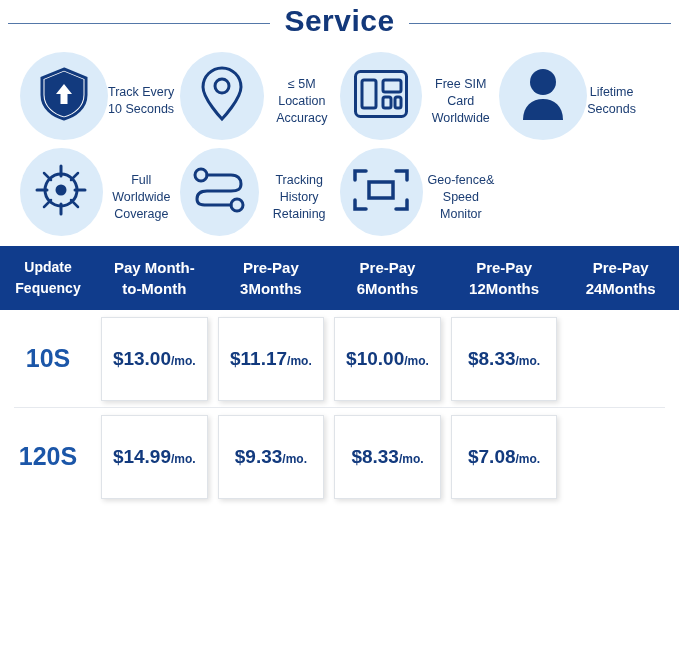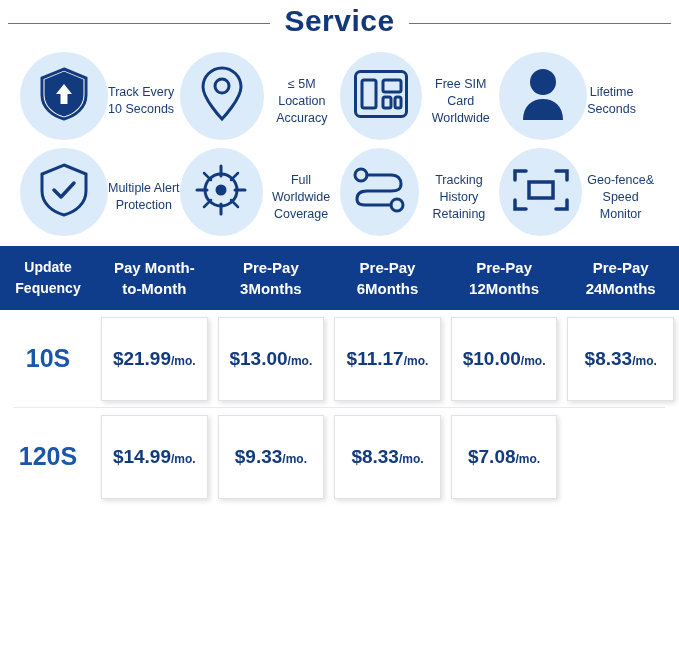--- a/index.html
+++ b/index.html
@@ -212,34 +212,20 @@
           <path d="M4 54 C4 40 13 33 24 33 C35 33 44 40 44 54 Z" fill="#123a7e"></path>
         </svg>
       </span>
     </div>
     <div class="label">
       <span>Lifetime</span><br>
       <span>Seconds</span>
     </div>
   </div>
 
-  <div class="feature">
-    <div class="circle">
-      <span>
-        <svg width="52" height="56" viewBox="0 0 52 56" fill="none">
-          <path d="M26 3 L48 12 V29 C48 42 37 50 26 53 C15 50 4 42 4 29 V12 Z" stroke="#123a7e" stroke-width="3" fill="none"></path>
-          <path d="M16 28 L23 35 L36 21" stroke="#123a7e" stroke-width="3.5" fill="none" stroke-linecap="round" stroke-linejoin="round"></path>
-        </svg>
-      </span>
-    </div>
-    <div class="label">
-      <span>Multiple Alert</span><br>
-      <span>Protection</span>
-    </div>
-  </div>
 
   <div class="feature">
     <div class="circle">
       <span>
         <svg width="56" height="56" viewBox="0 0 56 56" fill="none">
           <circle cx="28" cy="28" r="16" stroke="#123a7e" stroke-width="3" fill="none"></circle>
           <circle cx="28" cy="28" r="5.5" fill="#123a7e"></circle>
           <path d="M28 4 V14 M28 42 V52 M4 28 H14 M42 28 H52" stroke="#123a7e" stroke-width="3" stroke-linecap="round"></path>
           <path d="M11 11 L18 18 M45 11 L38 18 M11 45 L18 38 M45 45 L38 38" stroke="#123a7e" stroke-width="2.5" stroke-linecap="round"></path>
         </svg>
@@ -323,27 +309,20 @@
         <span>24Months</span>
       </div>
     </div>
   </div>
 
   <div class="trow">
     <div class="rowlabel">10S</div>
     <div class="cellwrap">
       <div class="cell">
         <div class="price">
-          <span>$21.99</span><span class="unit">/mo.</span>
-        </div>
-      </div>
-    </div>
-    <div class="cellwrap">
-      <div class="cell">
-        <div class="price">
           <span>$13.00</span><span class="unit">/mo.</span>
         </div>
       </div>
     </div>
     <div class="cellwrap">
       <div class="cell">
         <div class="price">
           <span>$11.17</span><span class="unit">/mo.</span>
         </div>
       </div>

